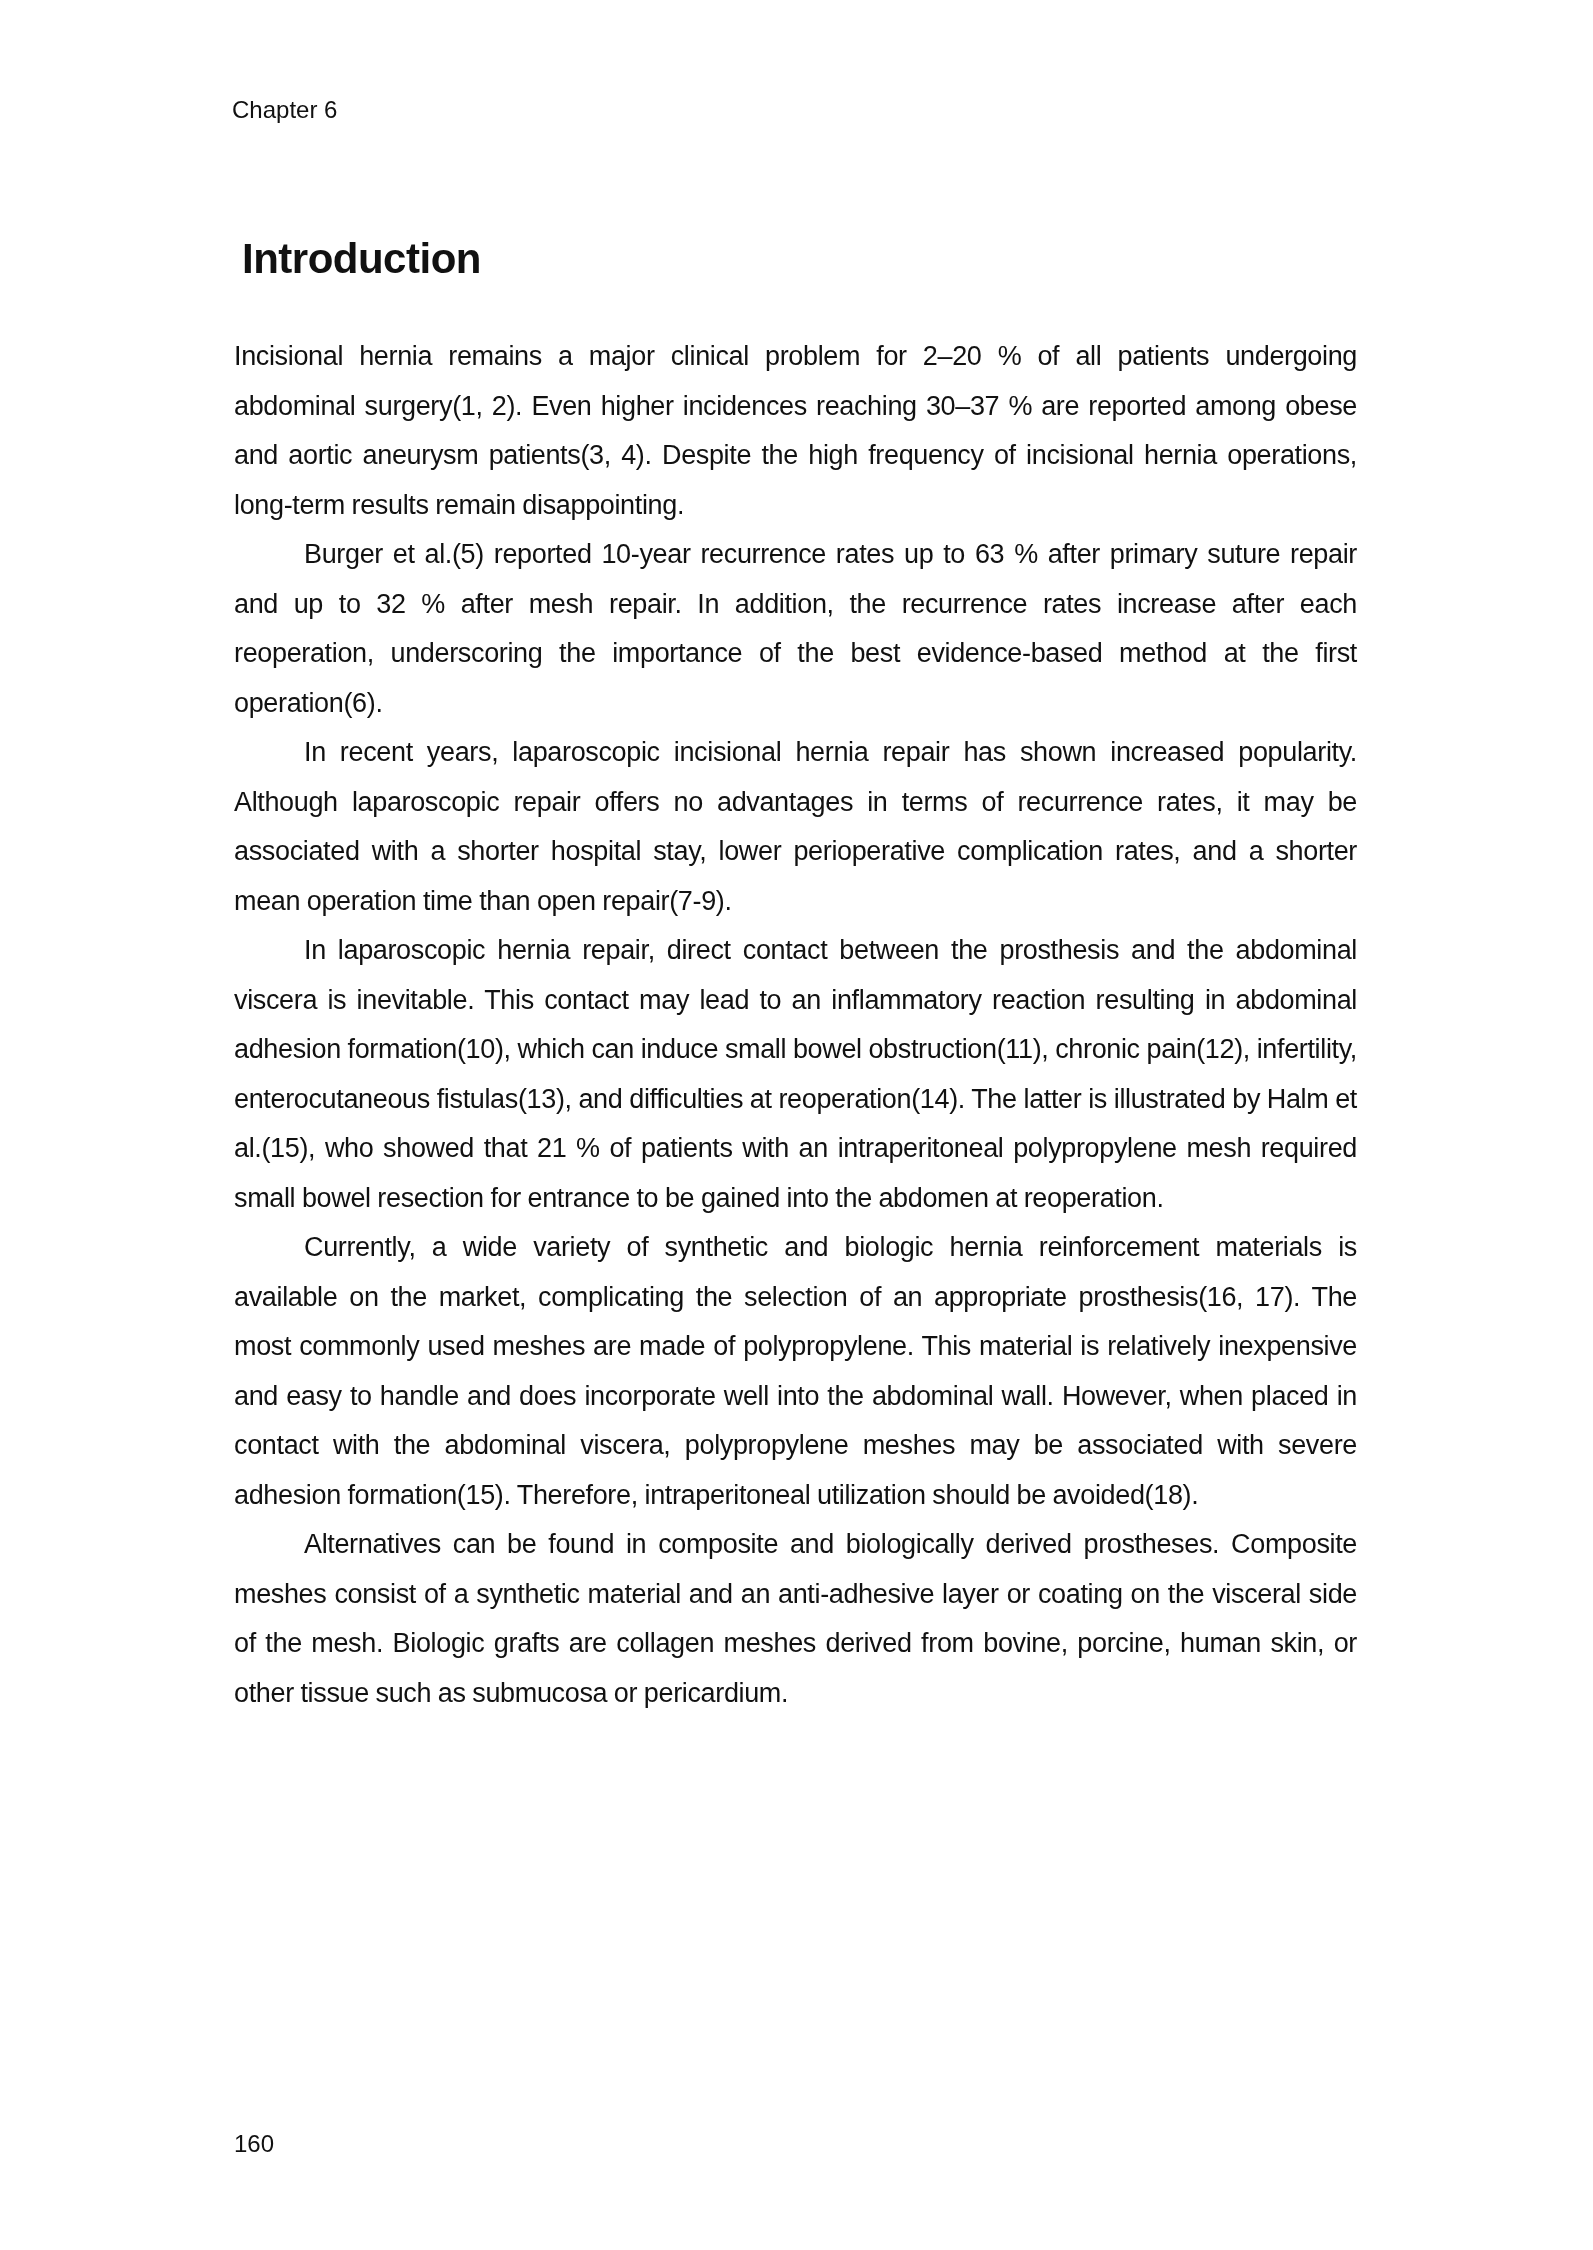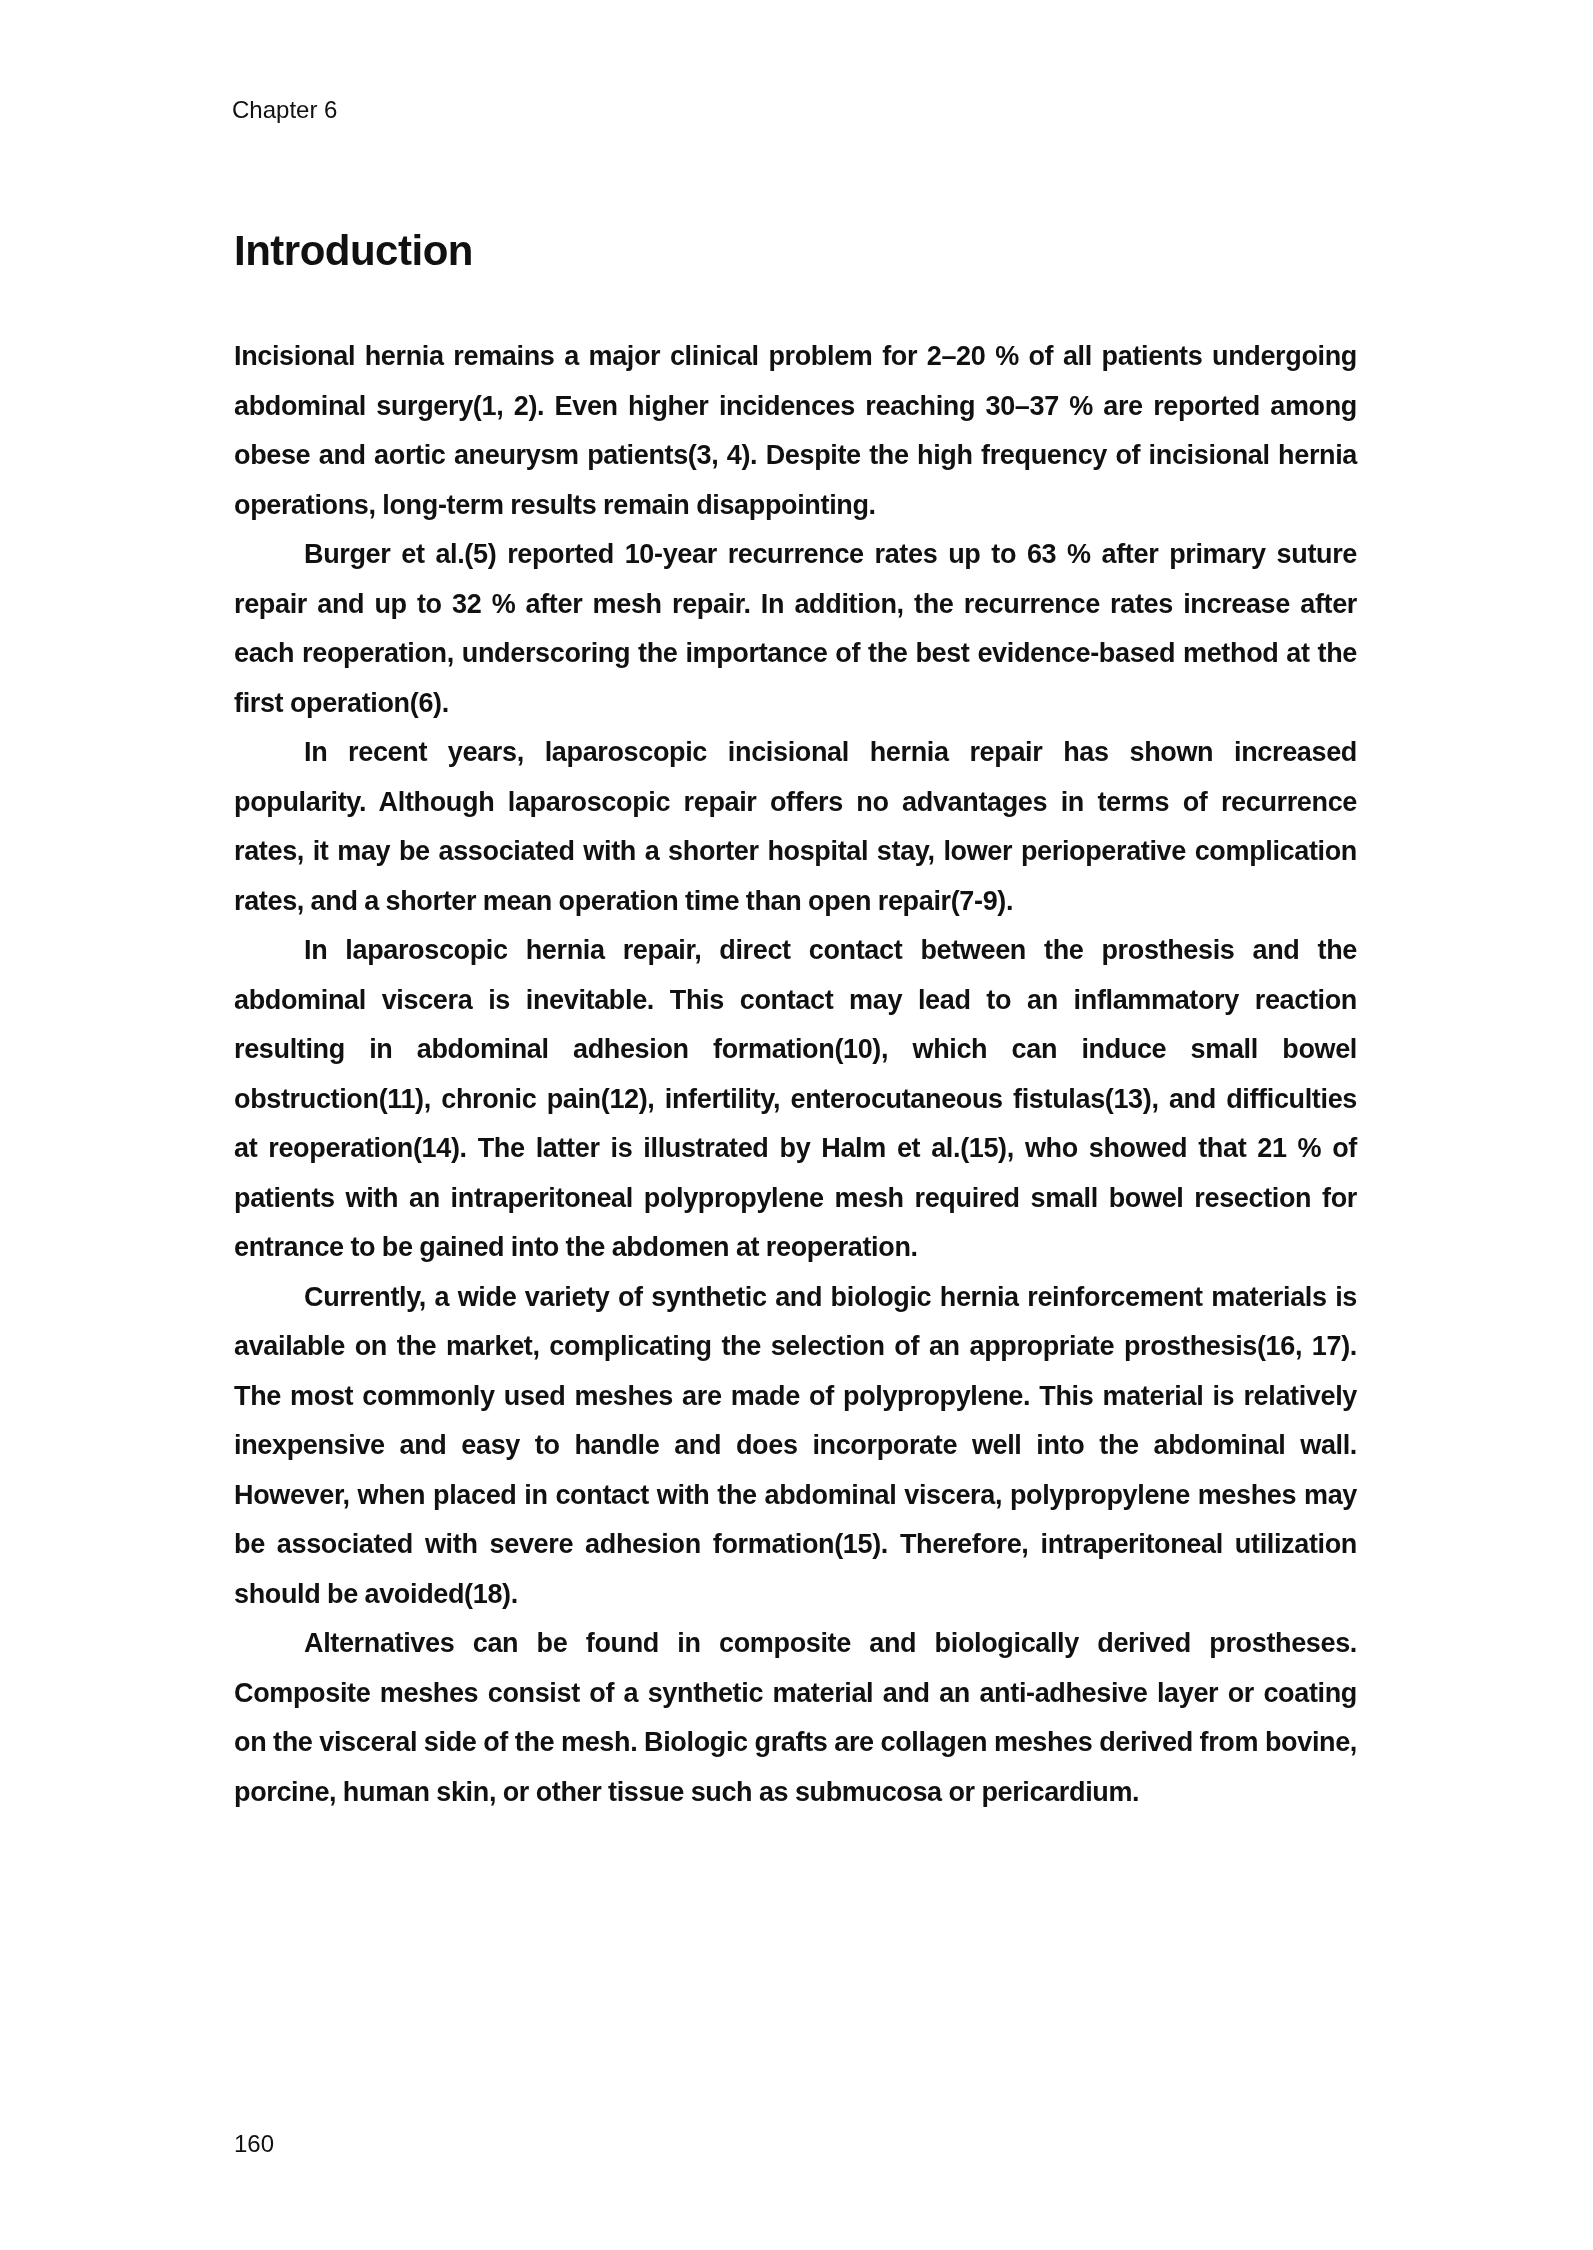--- a/index.html
+++ b/index.html
@@ -1,23 +1,23 @@
 <!DOCTYPE html>
 <html><head>
 <meta charset="utf-8">
 <style>
   html, body { margin: 0; padding: 0; background: #ffffff; }
   body { width: 1593px; height: 2250px; position: relative; overflow: hidden; color: #111111;
          font-family: "Liberation Sans", sans-serif; }
   .running-head { position: absolute; left: 232px; top: 96px; font-size: 24px; line-height: 28px; }
-  .heading { position: absolute; left: 234px; top: 226px; margin: 0; font-size: 42px; line-height: 50px;
+  .heading { position: absolute; left: 234px; top: 226px; margin: 8px; font-size: 42px; line-height: 50px;
              font-weight: bold; letter-spacing: -0.5px; }
   .body-text { position: absolute; left: 234px; top: 332px; width: 1123px; }
   .para { margin: 0; font-size: 27px; line-height: 49.5px; text-align: justify; letter-spacing: -0.35px;
-          word-spacing: -0.5px; font-weight: bold; }
+          word-spacing: -0.5px; }
   .para.indent { text-indent: 70px; }
   .page-number { position: absolute; left: 234px; top: 2130px; font-size: 24px; line-height: 28px; }
 </style>
 </head>
 <body>
 
 <div class="running-head">Chapter 6</div>
 
 <h1 class="heading">Introduction</h1>
 

